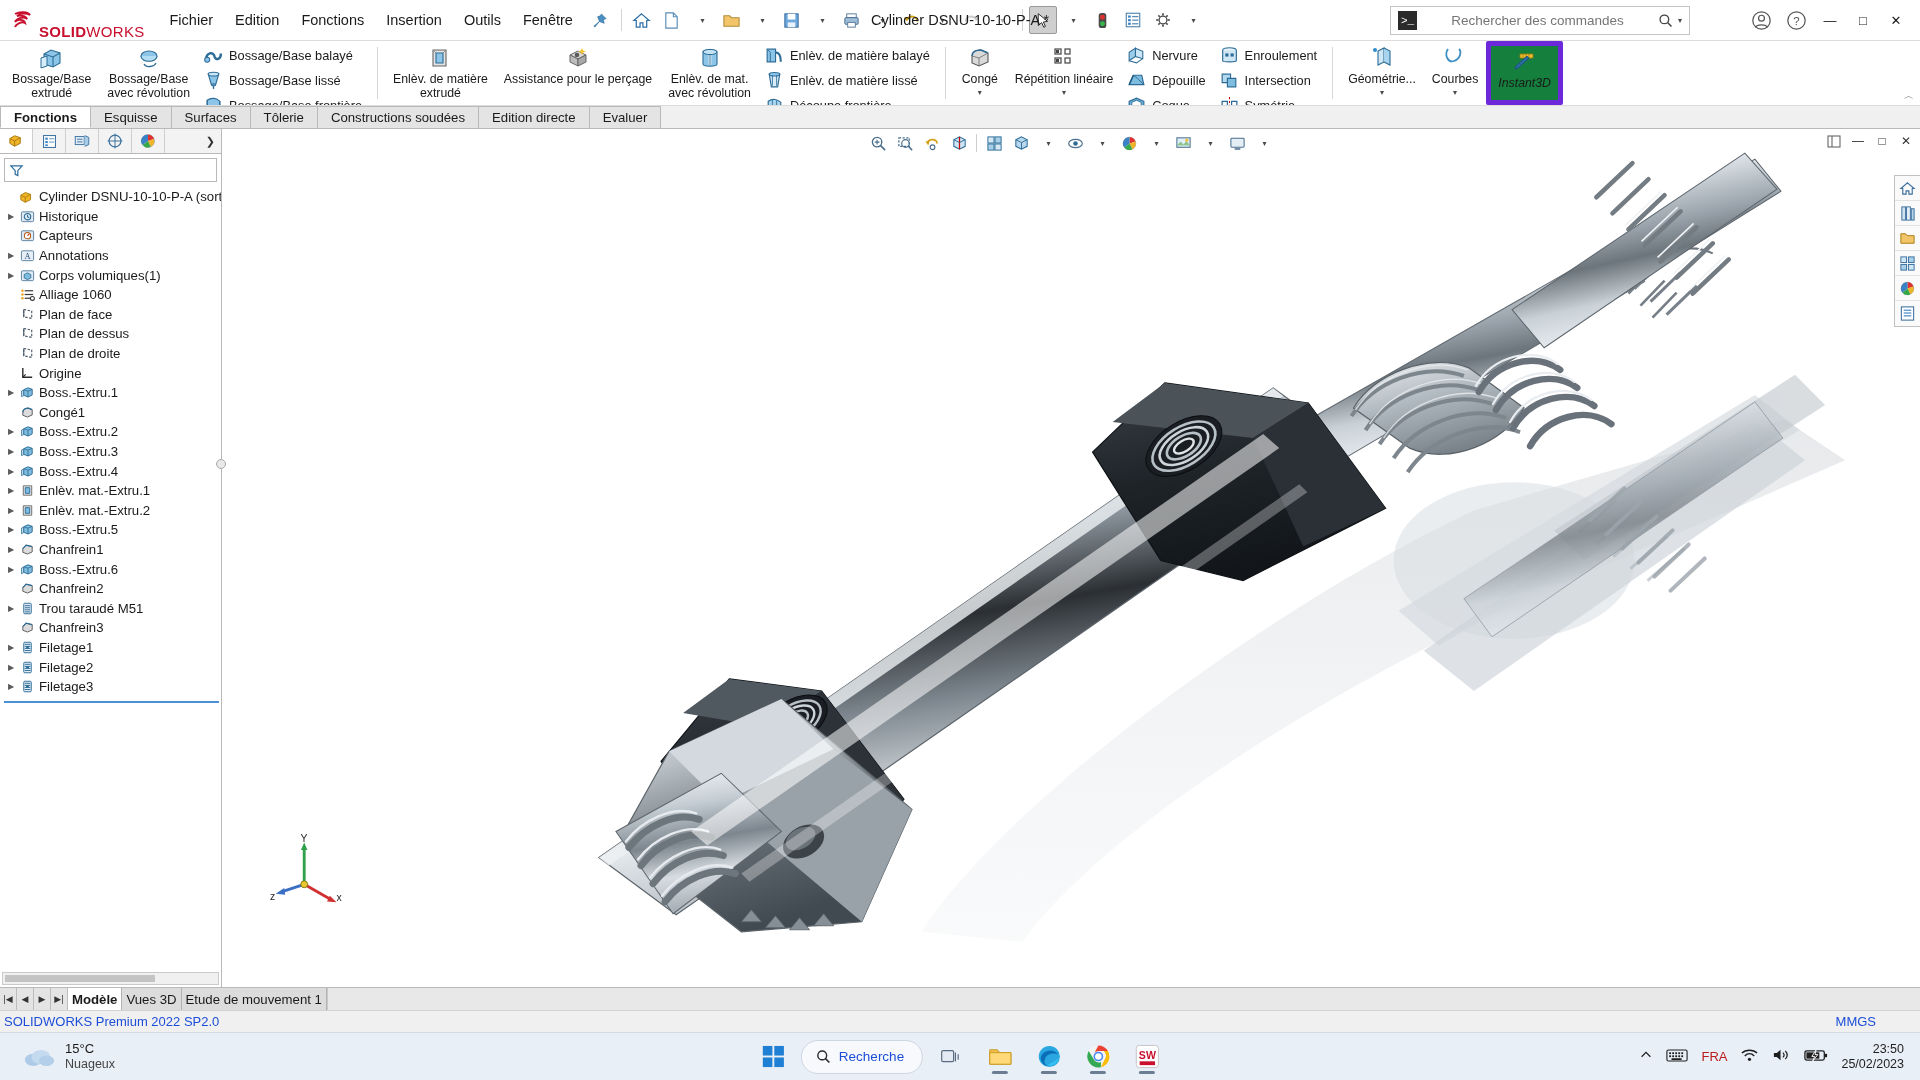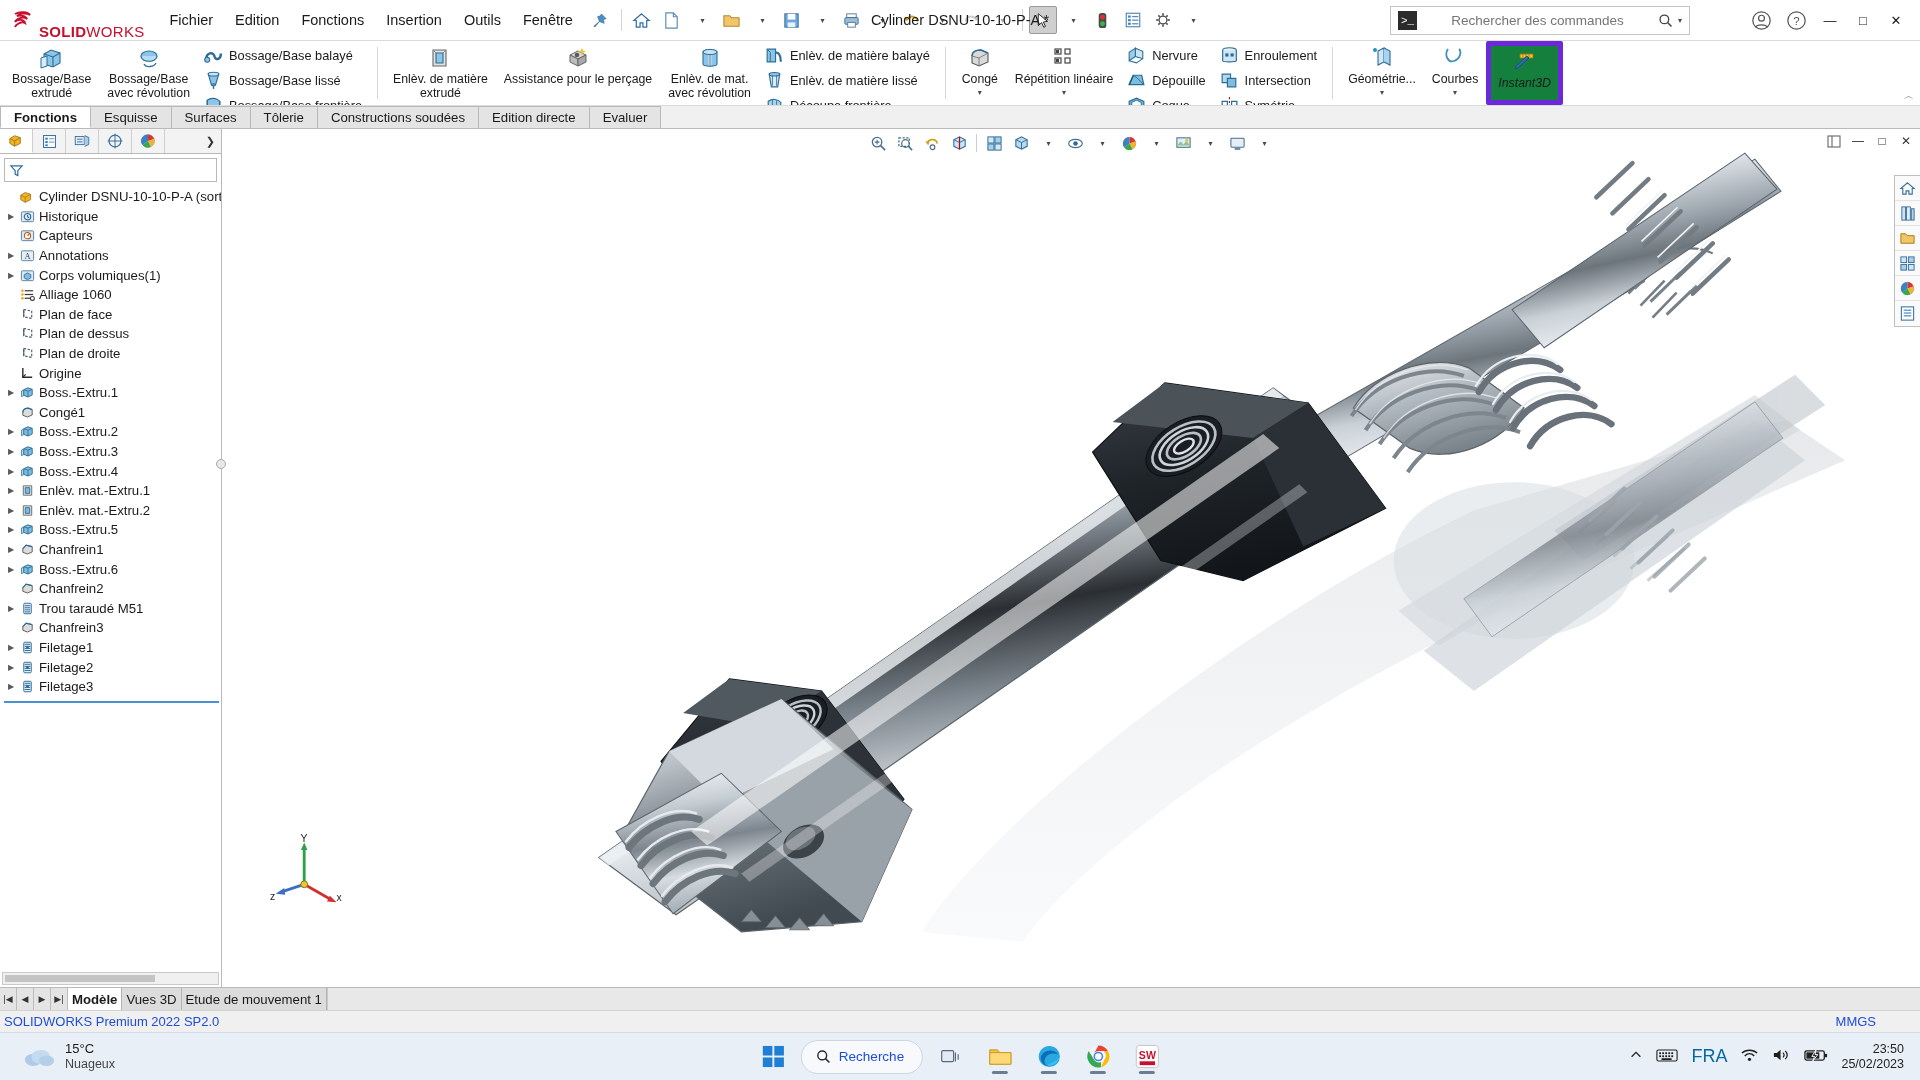--- a/index.html
+++ b/index.html
@@ -131,21 +131,21 @@
   .tb-weather .txt { line-height: 1.15; }
   .tb-weather .t1 { font-size: 13px; color: #1a1a1a; }
   .tb-weather .t2 { font-size: 12.5px; color: #444; }
   .tb-center { position: absolute; left: 50%; transform: translateX(-50%); display: flex; align-items: center; gap: 7px; }
   .tb-icon { width: 42px; height: 40px; display: flex; align-items: center; justify-content: center; border-radius: 4px; position: relative; }
   .tb-search { height: 34px; background: #f7f9fc; border: 1px solid #cdd6e2; border-radius: 17px;
       display: flex; align-items: center; gap: 8px; padding: 0 18px 0 14px; }
   .tb-search .lbl { font-size: 13.5px; color: #1d4ed8; }
   .tb-underline { position: absolute; bottom: 3px; left: 50%; transform: translateX(-50%); width: 16px; height: 3px; border-radius: 2px; background: #6b7d93; }
   .tb-right { position: absolute; right: 10px; display: flex; align-items: center; gap: 13px; }
-  .tb-lang { font-size: 18px; color: #0369a1; text-align: center; }
+  .tb-lang { font-size: 13px; color: #b91c1c; text-align: center; }
   .tb-clock { text-align: right; line-height: 1.18; font-size: 12.5px; color: #1f1f1f; padding-right: 6px; }
 </style>
 </head>
 <body>
 
 <div class="app">
 
   <div class="titlebar">
     <div class="sw-logo">
       <svg width="22" height="20" viewBox="0 0 22 20">

